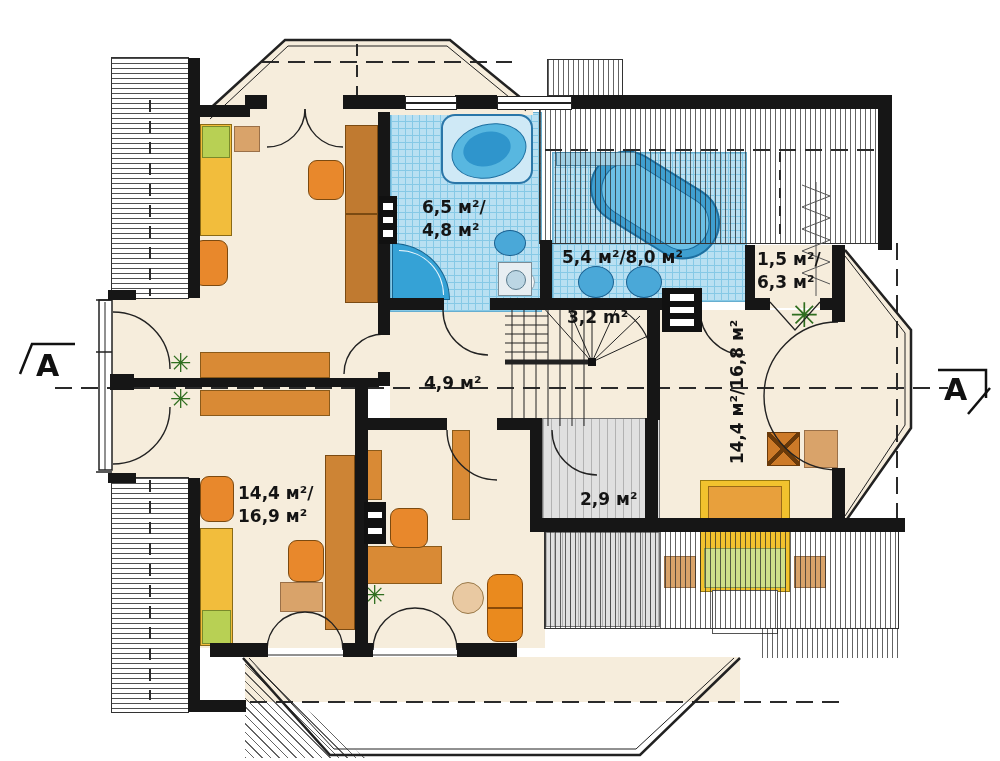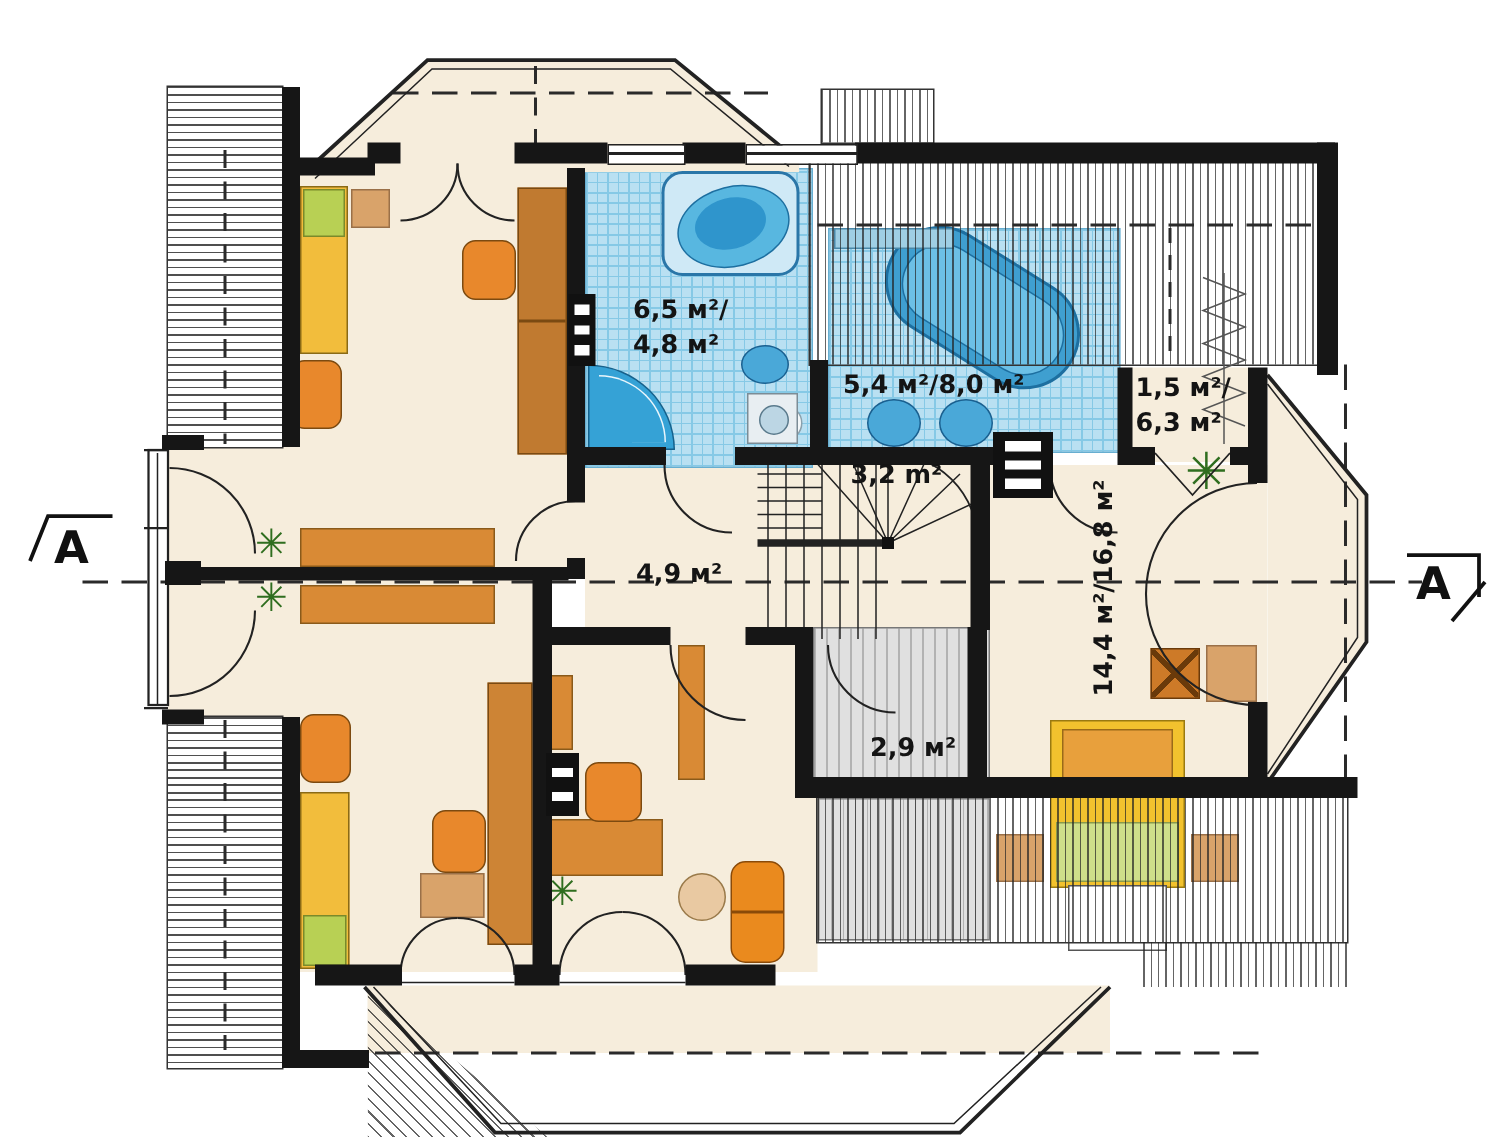--- a/index.html
+++ b/index.html
@@ -246,18 +246,22 @@
     <div>6,5 м²/</div>
     <div>4,8 м²</div>
   </div>
   <div class="lbl" style="left:562px;top:246px;">5,4 м²/8,0 м²</div>
   <div class="lbl" style="left:757px;top:248px;">
     <div>1,5 м²/</div>
     <div>6,3 м²</div>
   </div>
   <div class="lbl" style="left:567px;top:306px;">3,2 m²</div>
   <div class="lbl" style="left:424px;top:356px;margin-top:16px;">4,9 м²</div>
+  <div class="lbl" style="left:238px;top:482px;">
+    <div>14,4 м²/</div>
+    <div>16,9 м²</div>
+  </div>
   <div class="lbl" style="left:580px;top:488px;">2,9 м²</div>
   <div class="lbl" style="left:737px;top:392px;transform:translate(-50%,-50%) rotate(-90deg);">14,4 м²/16,8 м²</div>
   <div class="mark" style="left:36px;top:348px;">A</div>
   <div class="mark" style="left:944px;top:372px;">A</div>
 
 </div>
 
 </body></html>

